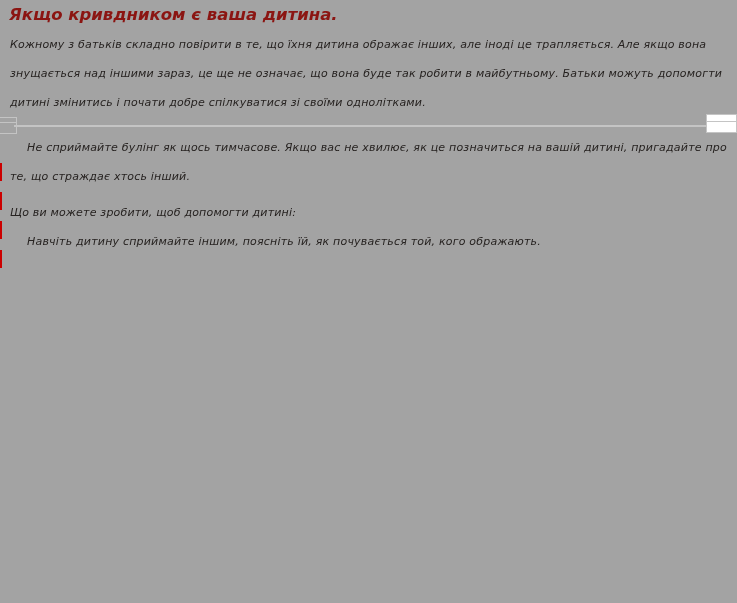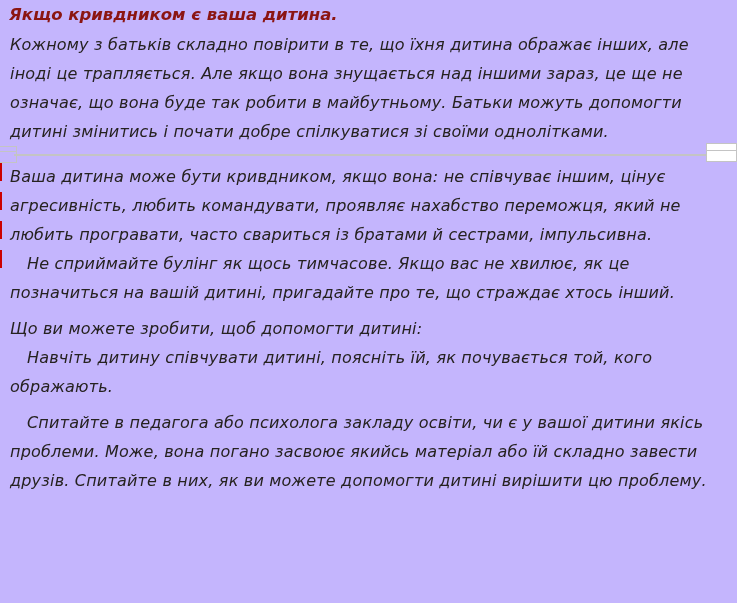--- a/index.html
+++ b/index.html
@@ -1,38 +1,38 @@
 <!DOCTYPE html>
 <html lang="uk" style="--heading: #8b1512; --body: #262220; --divider: #c4c4c4; --change-bar: #cc0000;"><head>
 <meta charset="utf-8">
 <style>
   html, body { margin: 0; padding: 0; background: #ffffff; }
 
   .page {
     position: relative;
     width: 737px;
     height: 603px;
-    background: #c4b5fd;
+    background: #a3a3a3;
     overflow: hidden;
     font-family: "DejaVu Sans", sans-serif;
     font-style: italic;
     color: var(--body, #262220);
   }
 
   .heading {
     margin: 3px 10px 4px 9px;
     font-size: 16.5px;
     line-height: 23px;
     font-weight: bold;
     color: var(--heading, #8b1512);
   }
 
   p.body-par {
     margin: 0 8px 0 10px;
-    font-size: 16px;
+    font-size: 11px;
     line-height: 29px;
     letter-spacing: 0.2px;
   }
 
   p.indent {
     text-indent: 17px;
     margin-bottom: 7px;
   }
   p.indent:last-child { margin-bottom: 0; }
 
@@ -80,29 +80,27 @@
   <h1 class="heading">Якщо кривдником є ваша дитина.</h1>
 
   <p class="body-par">Кожному з батьків складно повірити в те, що їхня дитина ображає інших, але іноді це трапляється. Але якщо вона знущається над іншими зараз, це ще не означає, що вона буде так робити в майбутньому. Батьки можуть допомогти дитині змінитись і почати добре спілкуватися зі своїми однолітками.</p>
 
   <div class="page-break">
     <span class="pb-left-box"></span>
     <span class="pb-line"></span>
     <span class="pb-right-box"></span>
   </div>
 
-  <p class="body-par">Ваша дитина може бути кривдником, якщо вона: не співчуває іншим, цінує агресивність, любить командувати, проявляє нахабство переможця, який не любить програвати, часто свариться із братами й сестрами, імпульсивна.</p>
 
   <p class="body-par indent">Не сприймайте булінг як щось тимчасове. Якщо вас не хвилює, як це позначиться на вашій дитині, пригадайте про те, що страждає хтось інший.</p>
 
   <p class="body-par">Що ви можете зробити, щоб допомогти дитині:</p>
 
 
-  <p class="body-par indent">Навчіть дитину співчувати дитині, поясніть їй, як почувається той, кого ображають.</p>
+  <p class="body-par indent">Навчіть дитину сприймайте іншим, поясніть їй, як почувається той, кого ображають.</p>
 
-  <p class="body-par indent">Спитайте в педагога або психолога закладу освіти, чи є у вашої дитини якісь проблеми. Може, вона погано засвоює якийсь матеріал або їй складно завести друзів. Спитайте в них, як ви можете допомогти дитині вирішити цю проблему.</p>
 
   <span class="change-bar cb-1"></span>
   <span class="change-bar cb-2"></span>
   <span class="change-bar cb-3"></span>
   <span class="change-bar cb-4"></span>
 
 </div>
 
 </body></html>

